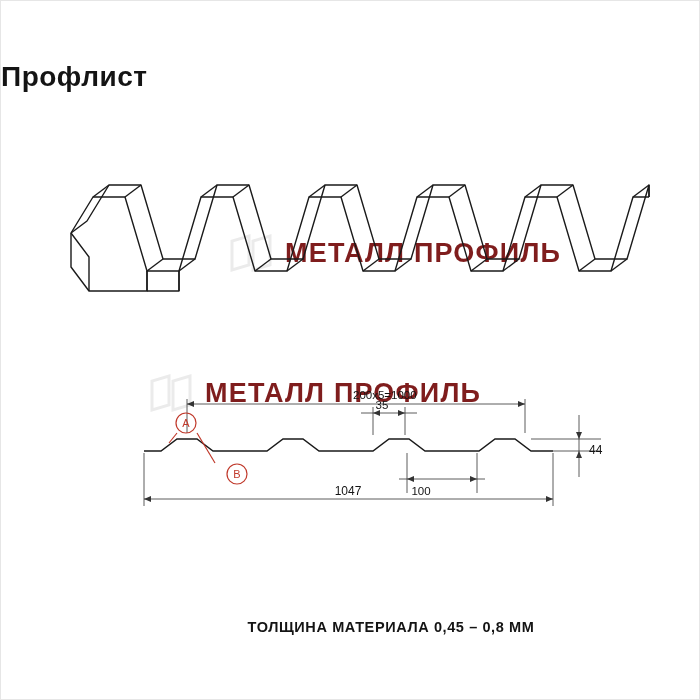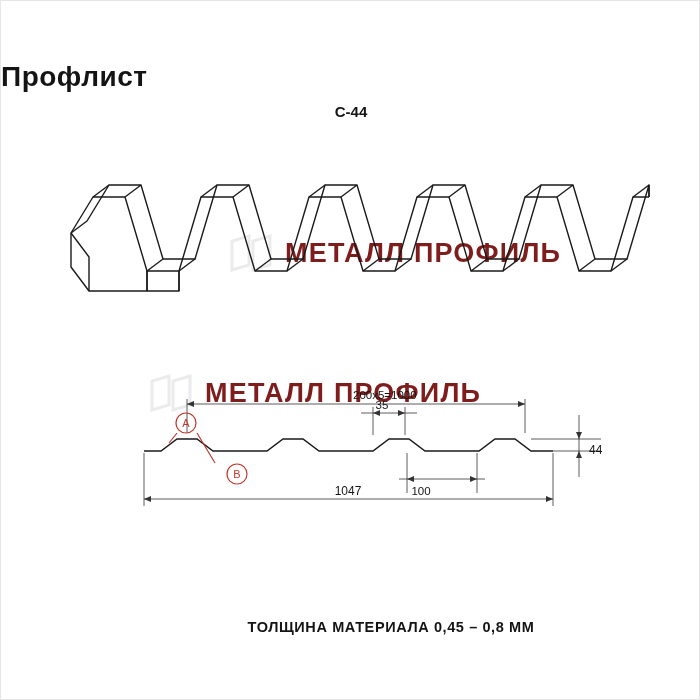--- a/index.html
+++ b/index.html
@@ -75,21 +75,20 @@
   .wm2 { top: 372px; left: 148px; }
   .wm-row { display: flex; align-items: center; }
   .wm-logo { margin-right: 10px; }
 </style>
 </head>
 <body>
 
 <div class="page">
 
   <div class="title">Профлист</div>
-  <div class="subtitle">С-44</div>
 
   <div class="wm wm1">
     <div class="wm-row">
       <svg class="wm-logo" width="46" height="40" viewBox="0 0 46 40">
         <g fill="none" stroke="#ebebeb" stroke-width="3">
           <path d="M3 37 L3 8 L20 3 L20 32 Z"></path>
           <path d="M24 37 L24 8 L41 3 L41 32 Z"></path>
         </g>
       </svg>
       <span class="wm-text">МЕТАЛЛ ПРОФИЛЬ</span>

